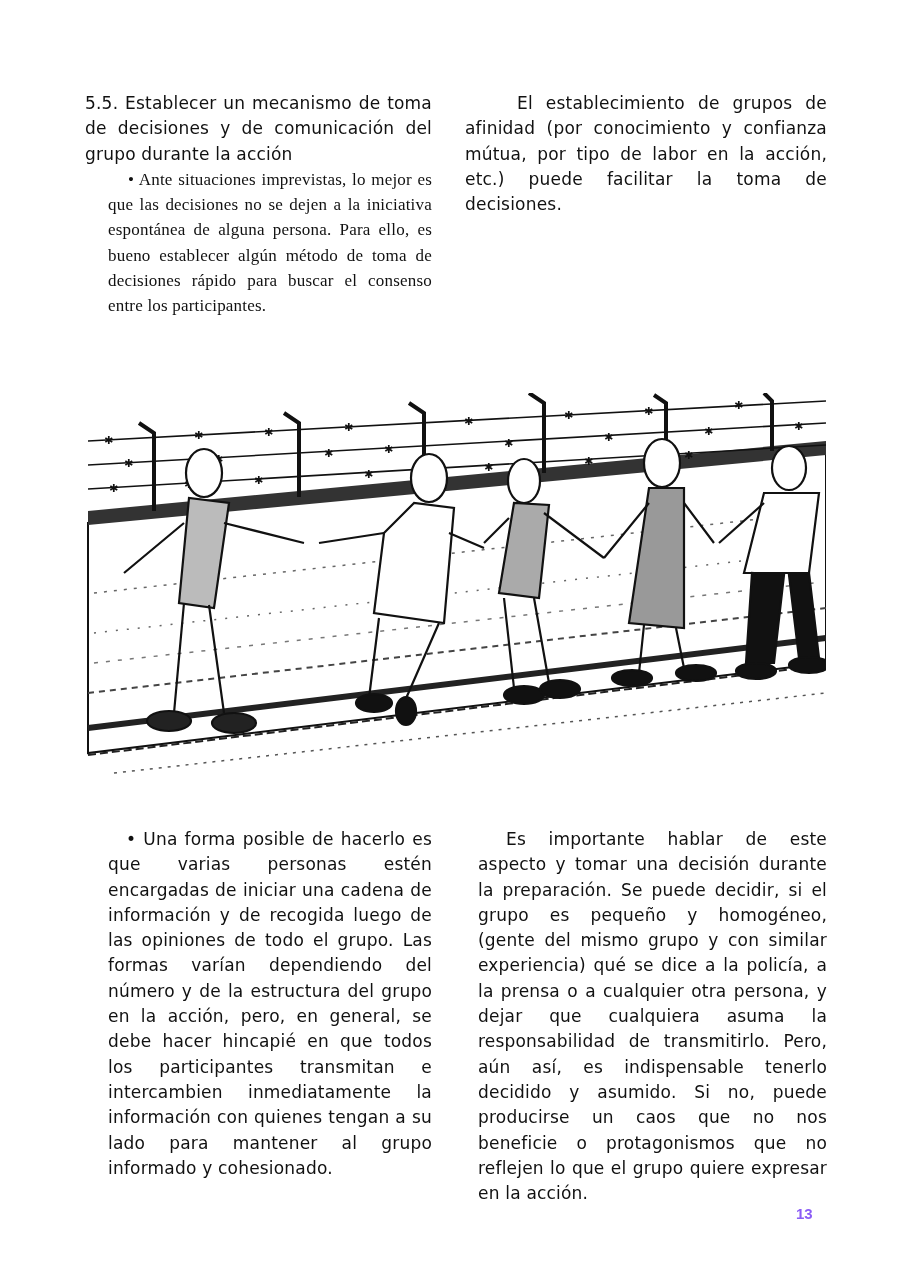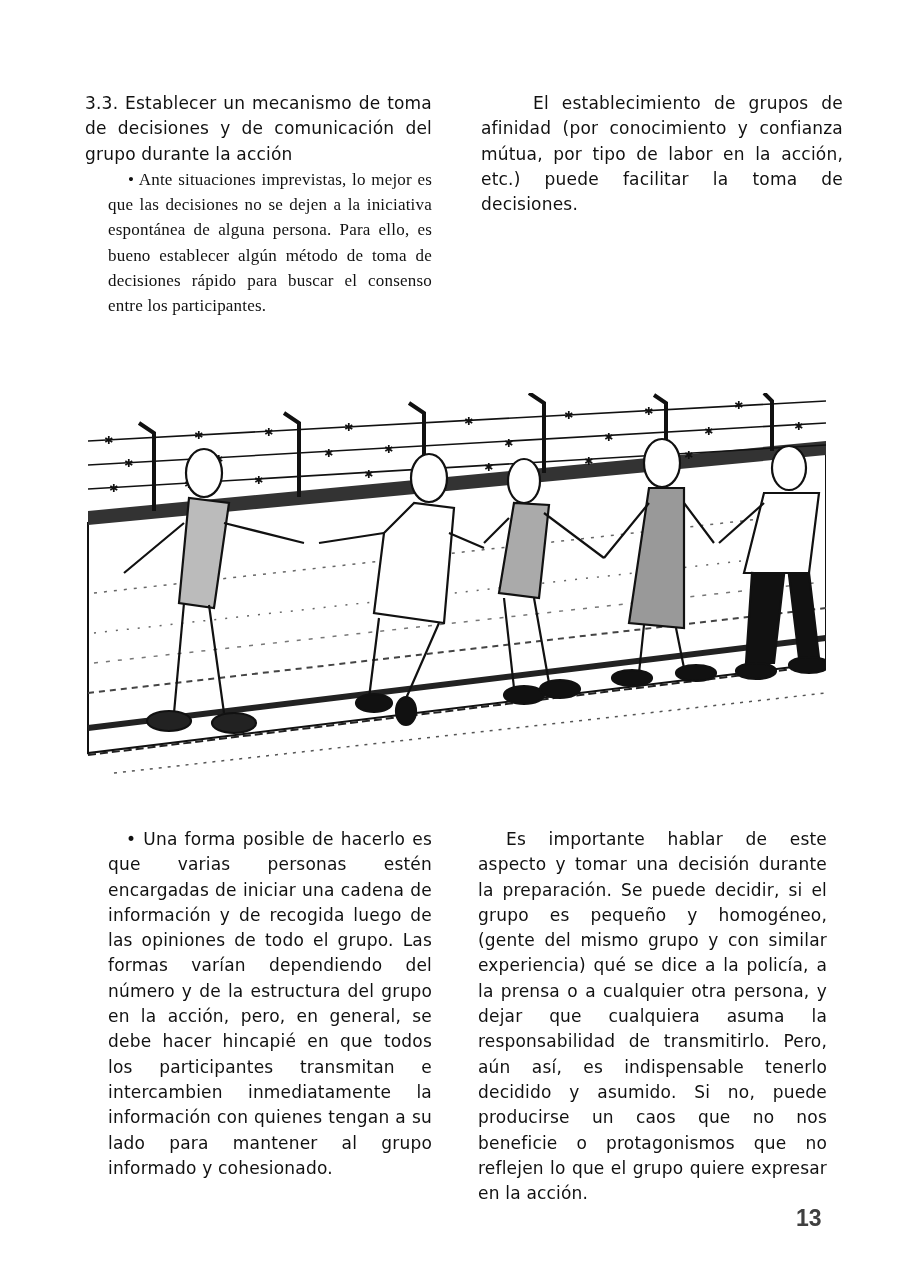--- a/index.html
+++ b/index.html
@@ -17,21 +17,21 @@
     }
     .col {
       position: absolute;
       font-size: 17px;
       line-height: 25.3px;
       text-align: justify;
       letter-spacing: 0.2px;
     }
     .col p { margin: 0; }
     #col-top-left { left: 85px; top: 91px; width: 347px; }
-    #col-top-right { left: 465px; top: 91px; width: 362px; margin-left: 16px; }
+    #col-top-right { left: 465px; top: 91px; width: 362px; }
     #col-bottom-left { left: 108px; top: 827px; width: 324px; }
     #col-bottom-right { left: 478px; top: 827px; width: 349px; }
 
     .heading { text-align: justify; text-align-last: left; }
     .bullet-block { padding-left: 23px; text-align: justify; font-family: Liberation Serif, serif; }
     .bullet-first { text-indent: 20px; margin-left: -23px; padding-left: 23px; }
     .indent { text-indent: 52px; }
     .indent-sm { text-indent: 28px; }
     .bullet-par { text-indent: 18px; }
 
@@ -41,29 +41,29 @@
       top: 393px;
       width: 742px;
       height: 390px;
     }
     #page-number {
       position: absolute;
       left: 796px;
       top: 1205px;
       font-family: "Liberation Sans", sans-serif;
       font-weight: bold;
-      font-size: 23px;
-      color: #404040;
+      font-size: 15px;
+      color: #8b5cf6;
     }
   </style>
 </head>
 <body>
 
 <div id="col-top-left" class="col">
-  <p class="heading">3.3. Establecer un mecanismo de toma de decisiones y de comunicación del grupo durante la acción</p>
+  <p class="heading">5.5. Establecer un mecanismo de toma de decisiones y de comunicación del grupo durante la acción</p>
   <p class="bullet-block">
       <span class="bullet-first" style="display:block;text-indent:20px;margin-left:0;padding-left:0;">• Ante situaciones imprevistas, lo mejor es que las decisiones no se dejen a la iniciativa espontánea de alguna persona. Para ello, es bueno establecer algún método de toma de decisiones rápido para buscar el consenso entre los participantes.</span>
     </p>
 </div>
 
 <div id="col-top-right" class="col">
   <p class="indent">El establecimiento de grupos de afinidad (por conocimiento y confianza mútua, por tipo de labor en la acción, etc.) puede facilitar la toma de decisiones.</p>
 </div>
 
 <svg id="illustration" viewBox="0 0 742 390" xmlns="http://www.w3.org/2000/svg">

